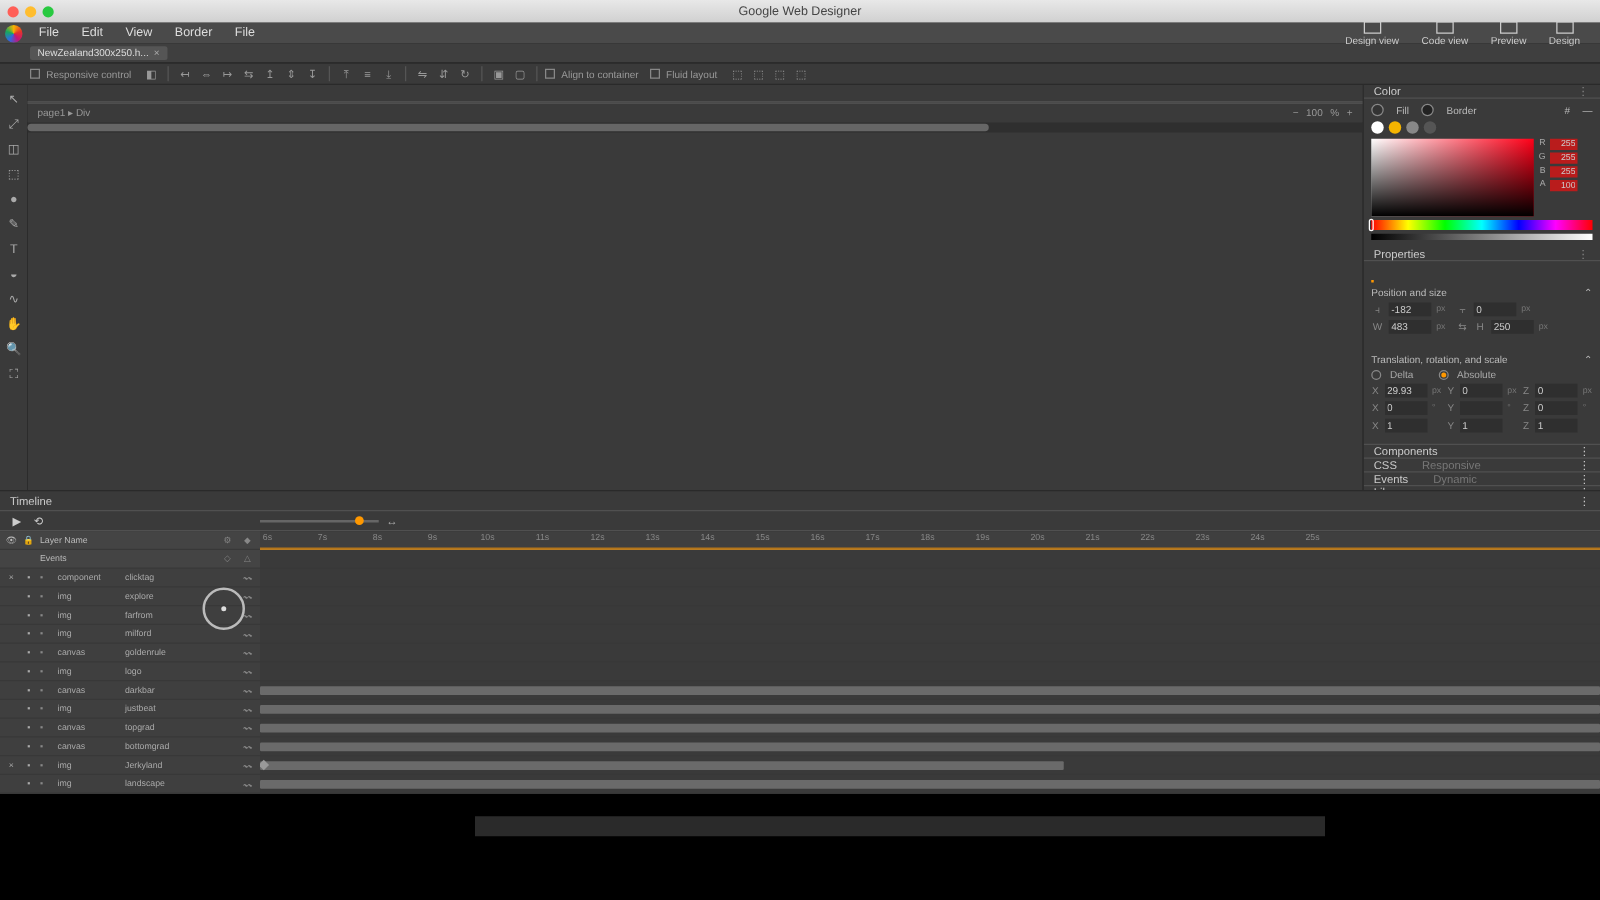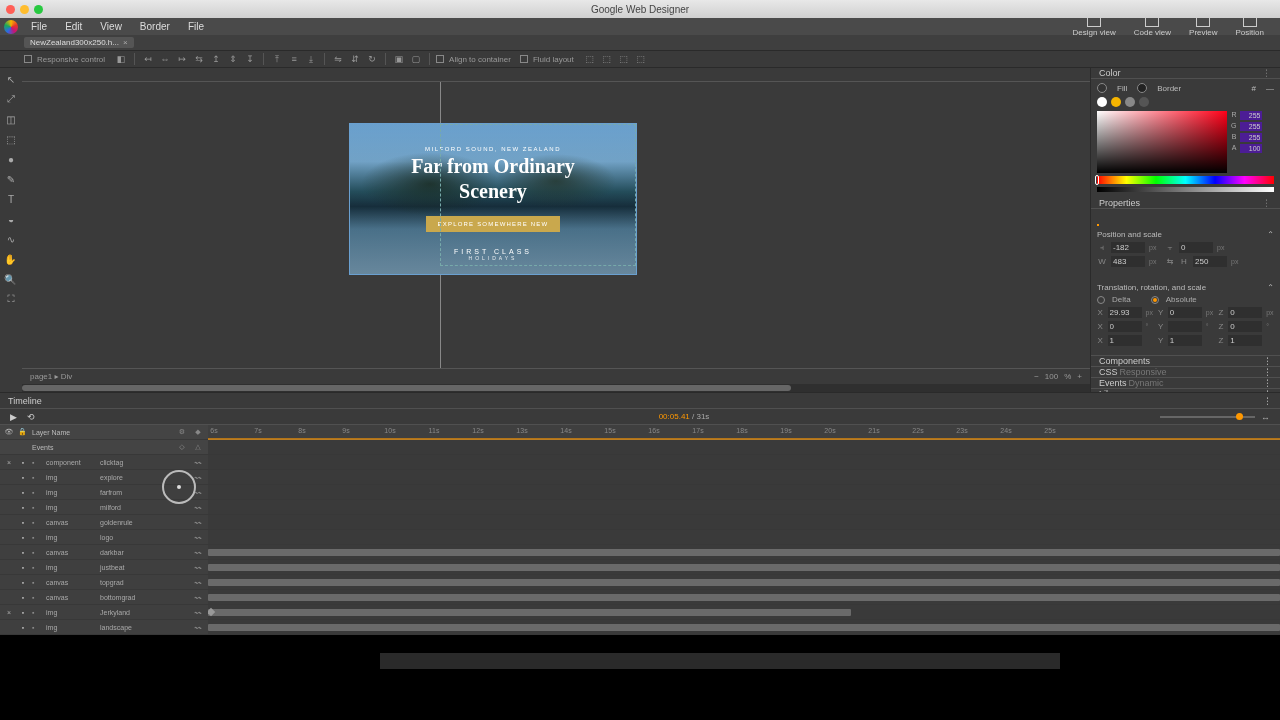--- a/index.html
+++ b/index.html
@@ -57,38 +57,38 @@
 .color-panel { padding: 4px 6px 6px; }
 .fill-row { display: flex; gap: 10px; align-items: center; font-size: 8px; color: #bbb; }
 .sw-circ { width: 10px; height: 10px; border-radius: 50%; background: #333; border: 1px solid #888; }
 .shape-row { display: flex; gap: 4px; margin-top: 4px; }
 .shape-row span { width: 10px; height: 10px; border-radius: 50%; }
 .grad-area { display: flex; gap: 4px; margin-top: 4px; }
 .sv { width: 130px; height: 62px; background: linear-gradient(to right, #fff, #ff0018); position: relative; }
 .sv::after { content: ""; position: absolute; inset: 0; background: linear-gradient(to top, #000, transparent); }
 .rgba { display: flex; flex-direction: column; gap: 2px; font-size: 7px; color: #aaa; }
 .rgba div { display: flex; gap: 4px; justify-content: flex-end; }
-.rgba input { width: 22px; background: #4c1d95; border: none; color: #ccc; font-size: 7px; text-align: right; padding: 1px 2px; }
+.rgba input { width: 22px; background: #b91c1c; border: none; color: #ccc; font-size: 7px; text-align: right; padding: 1px 2px; }
 .hue { height: 8px; margin-top: 3px; background: linear-gradient(to right, #f00,#ff0,#0f0,#0ff,#00f,#f0f,#f00); position: relative; }
 .hue .hh { position: absolute; left: -2px; top: -1px; width: 4px; height: 10px; border: 1px solid #fff; border-radius: 2px; }
 .alpha { height: 5px; margin-top: 3px; background: linear-gradient(to right, #000, #fff); }
 
 .props { padding: 4px 6px 6px; font-size: 8px; color: #aaa; }
 .props .tabrow { display: flex; gap: 10px; margin-bottom: 4px; }
 .props .tabrow .act { color: #fff; border-bottom: 2px solid #ff9800; padding-bottom: 2px; }
 .sect { font-size: 8px; color: #bbb; margin: 4px 0 3px; display: flex; justify-content: space-between; }
 .frow { display: flex; gap: 4px; align-items: center; margin-bottom: 3px; }
 .frow .l { width: 10px; text-align: center; color: #888; }
 .frow input { width: 34px; background: #2f2f2f; border: none; color: #ccc; font-size: 8px; padding: 1px 2px; }
 .frow .u { color: #777; font-size: 7px; width: 12px; }
 .radio { width: 8px; height: 8px; border: 1px solid #888; border-radius: 50%; display: inline-block; margin-right: 3px; position: relative; }
 .radio.on::after { content: ""; position: absolute; inset: 1px; background: #ff9800; border-radius: 50%; }
 
 .acc { height: 20px; border-top: 1px solid #505050; display: flex; align-items: center; padding: 0 8px; font-size: 9px; color: #ccc; justify-content: space-between; }
-.acc .sub { color: #777; margin-left: 2px; }
+.acc .sub { color: #777; margin-left: 20px; }
 
 .timeline { background: #3a3a3a; border-top: 1px solid #2a2a2a; }
 .tl-hdr { height: 16px; display: flex; align-items: center; padding: 0 8px; font-size: 9px; color: #ccc; justify-content: space-between; border-bottom: 1px solid #505050; }
 .tl-ctrl { height: 16px; display: flex; align-items: center; border-bottom: 1px solid #505050; }
 .tl-left { width: 208px; display: flex; align-items: center; padding-left: 10px; gap: 10px; }
 .tl-left .pb { color: #ccc; font-size: 9px; }
 .tl-time { flex: 1; text-align: center; font-size: 8px; }
 .tl-time .cur { color: #ff9800; }
 .tl-zoom { width: 120px; display: flex; align-items: center; gap: 6px; padding-right: 10px; }
 .zslider { flex: 1; height: 2px; background: #666; position: relative; }
@@ -147,21 +147,21 @@
     <div class="rt-btn">
         <div class="glyph"></div>
         <span>Code view</span>
       </div>
     <div class="rt-btn">
         <div class="glyph"></div>
         <span>Preview</span>
       </div>
     <div class="rt-btn">
         <div class="glyph"></div>
-        <span>Position</span>
+        <span>Design</span>
       </div>
   </div>
 </div>
 
 <div class="tabbar">
   <div class="tab">
     <span>NewZealand300x250.h...</span>
     <span class="x">×</span>
   </div>
 </div>
@@ -211,35 +211,20 @@
     <div class="t">T</div>
     <div class="t">◒</div>
     <div class="t">∿</div>
     <div class="t">✋</div>
     <div class="t">🔍</div>
     <div class="t">⛶</div>
   </div>
 
   <div class="stage">
     <div class="ruler-h"></div>
-    <div class="canvas-area">
-      <div class="playhead-v"></div>
-      <div class="ad">
-        <div class="overlay"></div>
-        <div class="content">
-          <div class="sub">MILFORD SOUND, NEW ZEALAND</div>
-          <div class="hl">Far from Ordinary</div>
-          <div class="hl">Scenery</div>
-          <div class="cta">EXPLORE SOMEWHERE NEW</div>
-          <div class="brand">FIRST CLASS</div>
-          <div class="brand2">HOLIDAYS</div>
-        </div>
-      </div>
-      <div class="sel-box"></div>
-    </div>
     <div class="status">
       <span>page1 ▸</span>&nbsp;
       <span>Div</span>
       <div class="right">
         <span>−</span>
         <span>100</span>
         <span>%</span>
         <span>+</span>
       </div>
     </div>
@@ -297,21 +282,21 @@
 
     <div class="phdr">
         <span>Properties</span>
         <span class="dots">⋮</span>
       </div>
     <div class="props">
       <div class="tabrow">
           <span class="act">&nbsp;</span>
         </div>
       <div class="sect">
-          <span>Position and scale</span>
+          <span>Position and size</span>
           <span>⌃</span>
         </div>
       <div class="frow">
         <span class="l">⫞</span>
           <input value="-182" style="">
           <span class="u">px</span>
         <span class="l">⫟</span>
           <input value="0" style="">
           <span class="u">px</span>
       </div>
@@ -395,23 +380,20 @@
 
 <div class="timeline">
   <div class="tl-hdr">
       <span>Timeline</span>
       <span class="dots">⋮</span>
     </div>
   <div class="tl-ctrl">
     <div class="tl-left">
       <span class="pb">▶</span>
       <span class="pb">⟲</span>
-    </div>
-    <div class="tl-time">
-      <span class="cur">00:05.41</span><span> / </span><span>31s</span>
     </div>
     <div class="tl-zoom">
       <div class="zslider">
           <div class="zh"></div>
         </div>
       <span>↔</span>
     </div>
   </div>
   <div class="tl-body">
     <div class="tl-layers">

